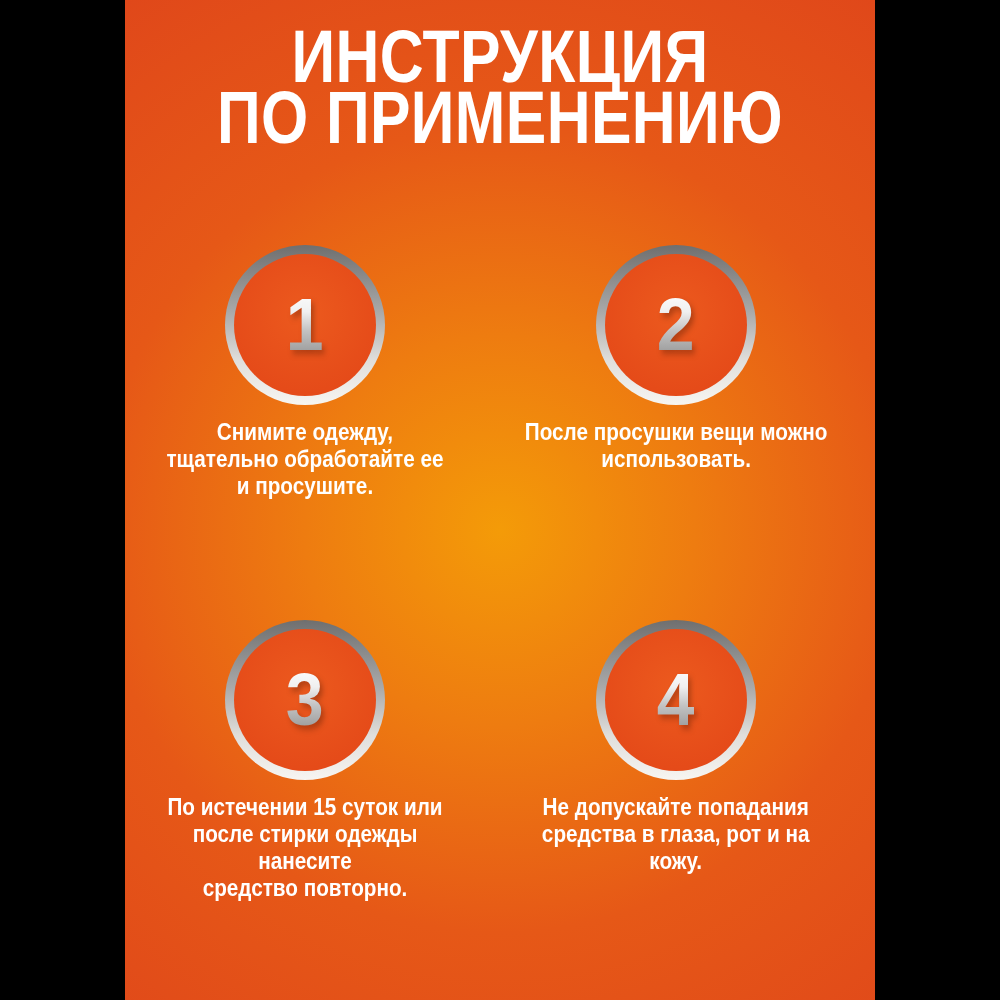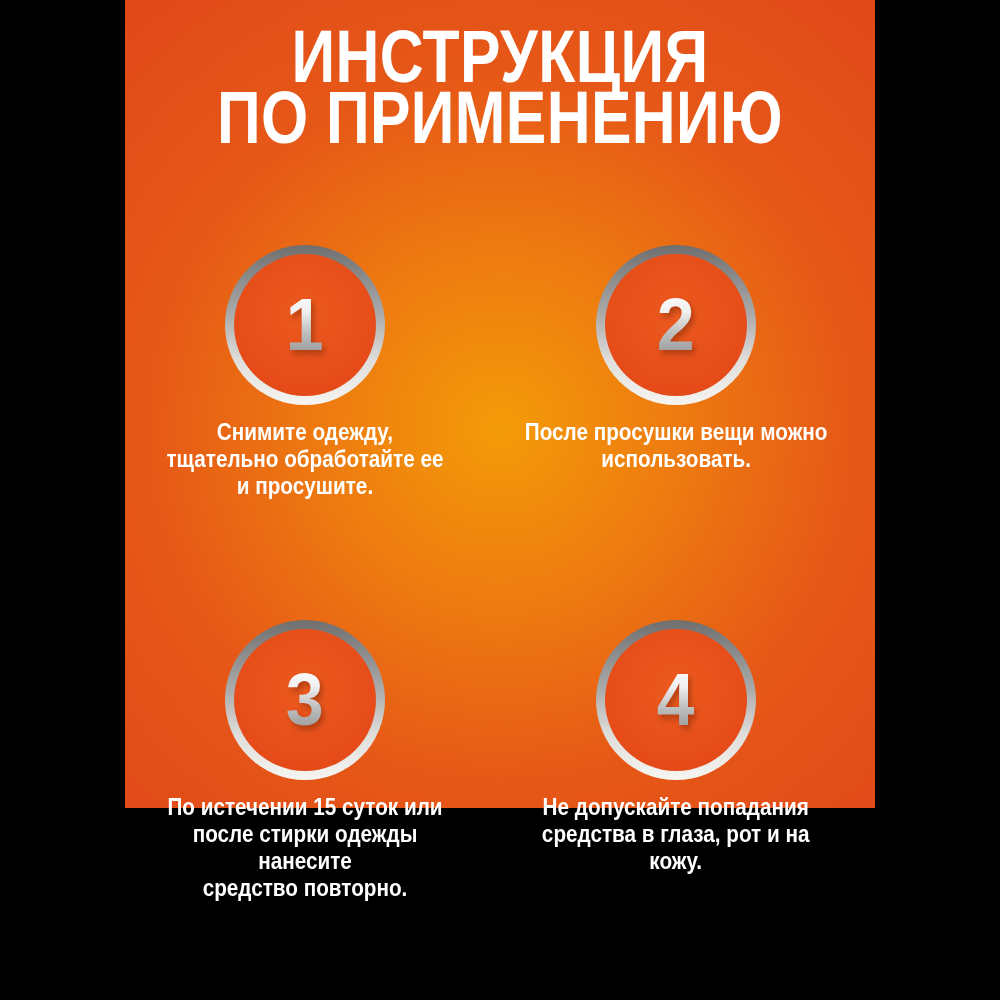--- a/index.html
+++ b/index.html
@@ -23,21 +23,21 @@
     background: var(--bar-black, #000);
   }
   .side-bar.left  { left: 0; }
   .side-bar.right { right: 0; }
 
   .content {
     position: absolute;
     left: 125px;
     top: 0;
     width: 750px;
-    height: 808px;
+    height: 1000px;
     background: radial-gradient(circle at 50% 53%,
       var(--bg-center, #F49B08) 0%,
       var(--bg-mid, #EE7C10) 30%,
       var(--bg-edge, #E65817) 62%,
       var(--bg-corner, #E0481A) 100%);
   }
 
   .title {
     position: absolute;
     top: 26px;

